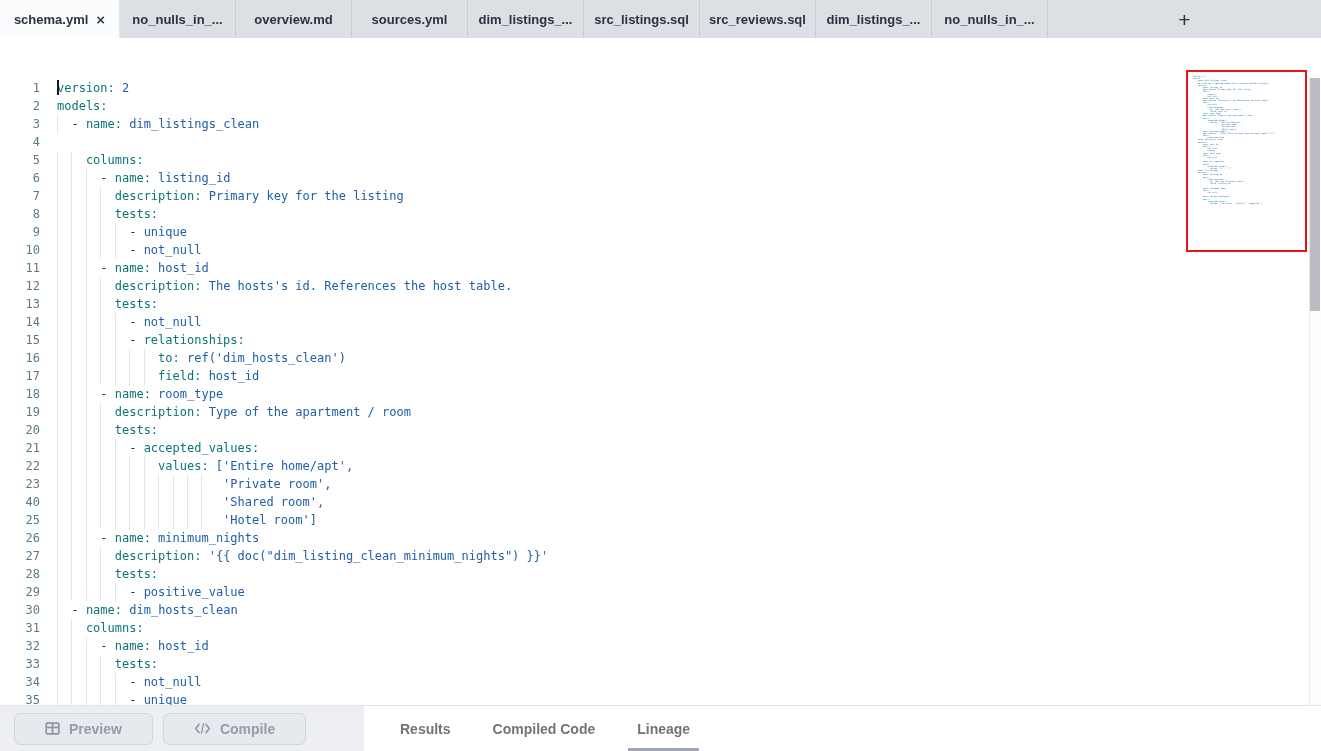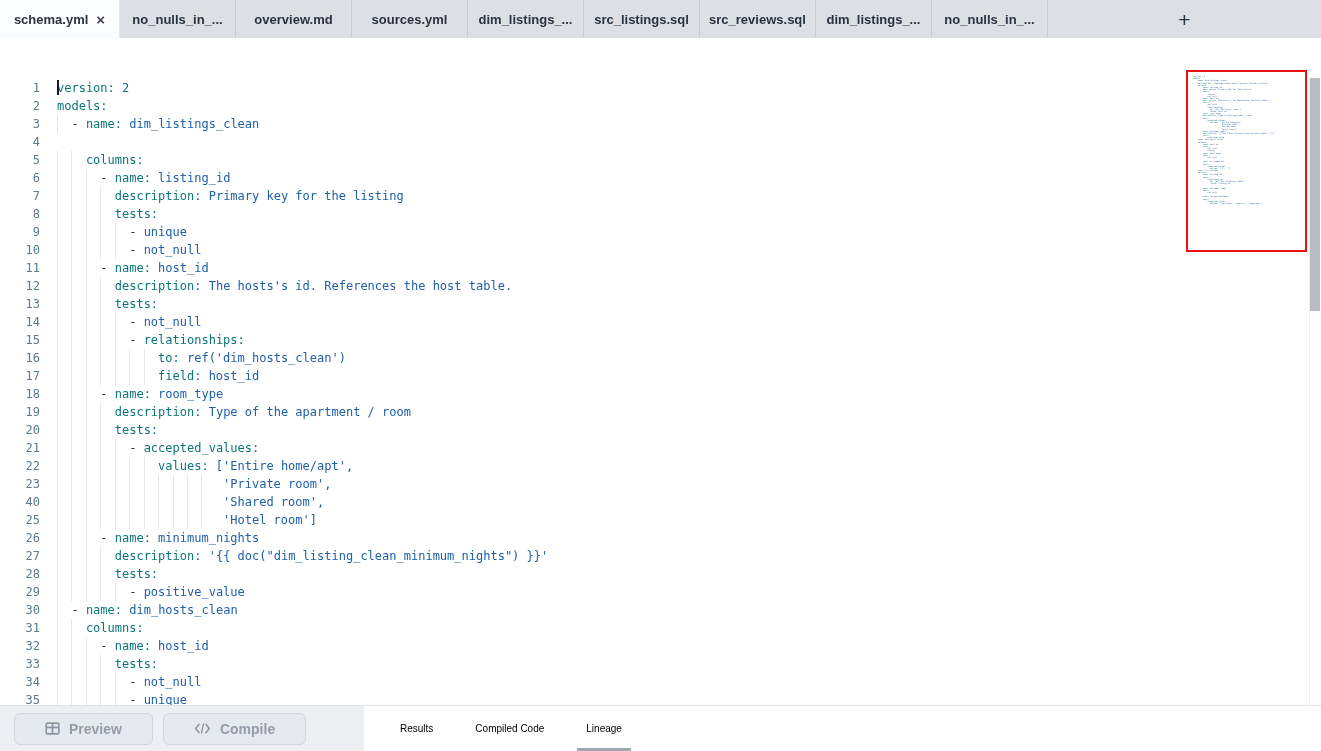--- a/index.html
+++ b/index.html
@@ -72,21 +72,21 @@
     background:#fff; display:flex; align-items:center; gap:42px; padding-left:36px; }
   .btn { height:32px; background:#e6e9ed; border:1px solid #d2d6dc;
     display:flex; align-items:center; gap:9px; padding:0 30px;
     color:#949ca8; font-size:14px; font-weight:600; border-radius:6px; cursor:default; }
   .btn svg { display:block; color:#8d96a3; }
   .split { display:flex; }
   .split .btn-main { border-radius:6px 0 0 6px; border-right:none; }
   .split .btn-caret { border-radius:0 6px 6px 0; border-left:1px solid #d2d6dc;
     width:36px; padding:0; justify-content:center; }
   .btab { position:relative; height:46px; display:flex; align-items:center;
-    font-size:10px; font-weight:400; color:#000000; cursor:pointer; white-space:nowrap; }
+    font-size:14px; font-weight:700; color:#737373; cursor:pointer; white-space:nowrap; }
   .btab.active::after { content:""; position:absolute; left:-9px; right:-9px;
     bottom:1px; height:3px; background:#a0a7b2; }
 </style>
 </head>
 <body>
 
 <div class="tabbar">
   <div class="tab active">
       <span>schema.yml</span>
       <span class="tab-close">×</span>

